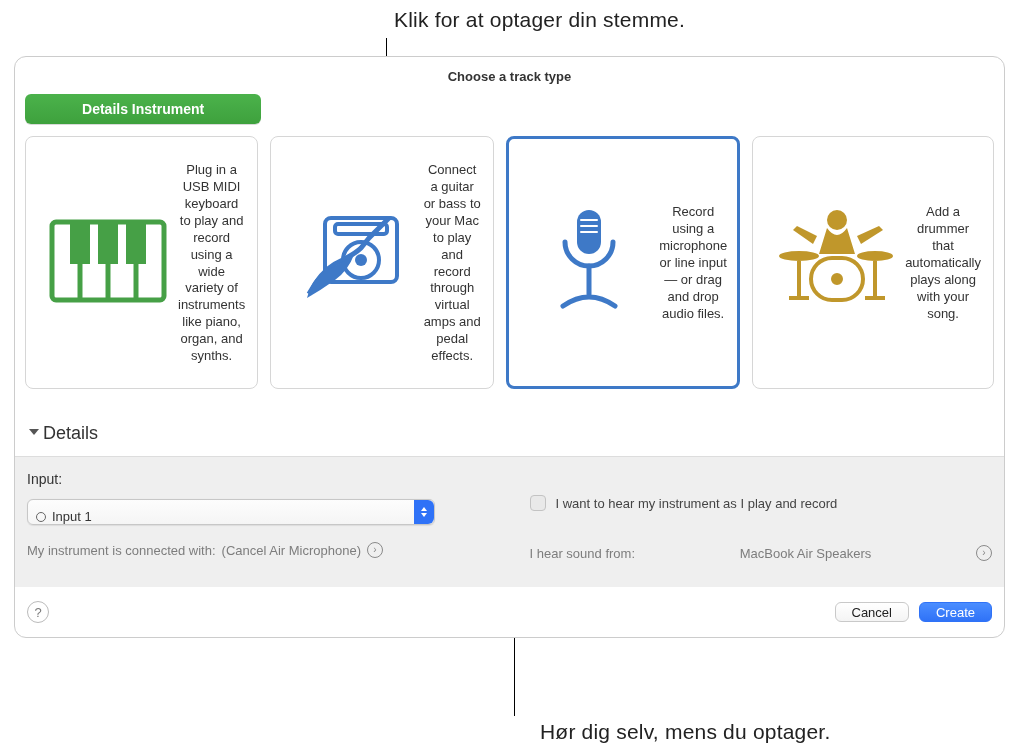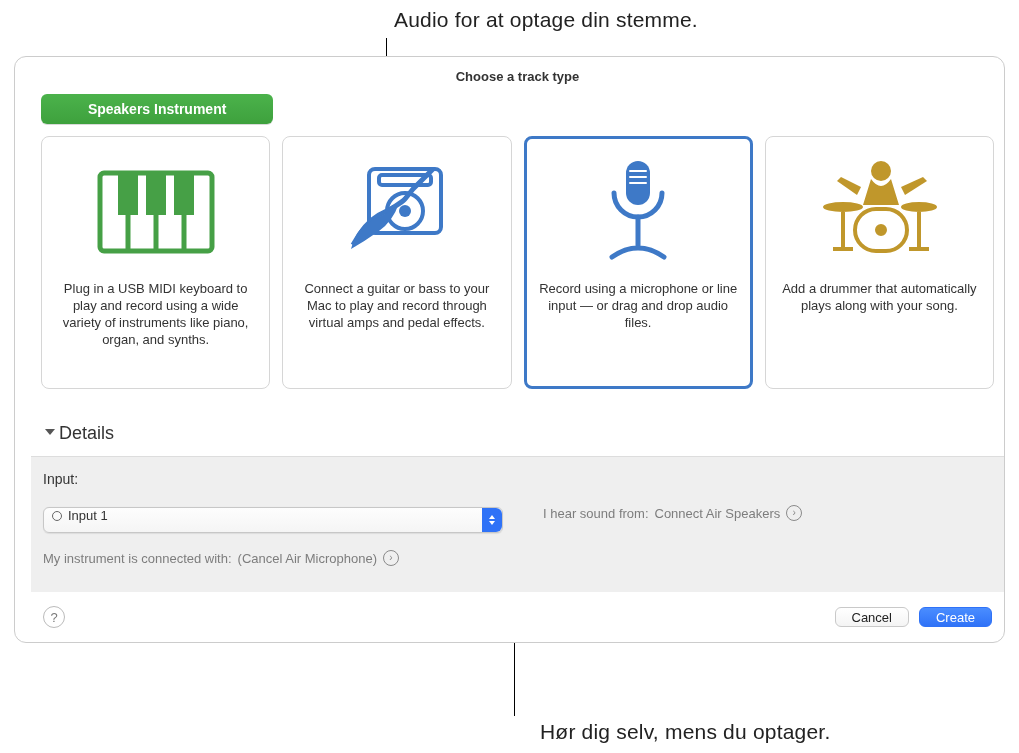--- a/index.html
+++ b/index.html
@@ -31,21 +31,20 @@
 
   .panel {
     position: absolute;
     left: 14px;
     right: 14px;
     top: 56px;
     border: 1px solid #ccc;
     border-radius: 12px;
     background: #fff;
     overflow: hidden;
-    padding-left: 16px;
   }
 
   .panel-inner {
     padding: 12px 10px 0 10px;
   }
   .panel-title {
     text-align: center;
     font-size: 13px;
     font-weight: 600;
     margin-bottom: 10px;
@@ -76,21 +75,20 @@
     display: grid;
     grid-template-columns: repeat(4, 1fr);
     column-gap: 12px;
   }
   .card {
     border: 1px solid #d6d6d6;
     border-radius: 8px;
     height: 253px;
     padding: 12px 12px 10px 12px;
     display: flex;
-    flex-direction: column;
     align-items: center;
     background: #fff;
     cursor: pointer;
   }
   .card.selected {
     border: 3px solid #3e79c7;
     padding: 10px 10px 8px 10px;
   }
   .card-icon {
     width: 140px;
@@ -133,32 +131,32 @@
     background: #efefef;
     border-top: 1px solid #ddd;
     padding: 14px 12px 26px 12px;
     display: grid;
     grid-template-columns: 1fr 1fr;
     column-gap: 40px;
     row-gap: 18px;
     font-size: 13px;
     color: #444;
   }
-  .input-label { font-size: 14px; color: #333; margin-bottom: 20px;}
+  .input-label { font-size: 14px; color: #333; margin-bottom: 12px;}
   .select {
     display: flex;
-    align-items: flex-start;
+    align-items: flex-end;
     background: linear-gradient(180deg,#fdfdfd,#f5f5f5);
     border: 1px solid #c7c7c7;
     border-radius: 6px;
     height: 26px;
     position: relative;
     font-size: 13px;
     color: #333;
-    width: 460px;
+    width: 408px;
     max-width: 100%;
     cursor: pointer;
     box-shadow: 0 0.5px 1px rgba(0,0,0,0.08);
   }
   .select-content {
     display: flex;
     align-items: center;
     gap: 6px;
     padding-left: 8px;
   }
@@ -240,33 +238,33 @@
   }
   .btn.primary {
     background: linear-gradient(180deg,#4a8dff,#2f72f7);
     border-color: #2f72f7;
     color: #fff;
   }
 </style>
 </head>
 <body>
 
-<div class="callout callout-top">Audio for at optage din stemme.</div>
+<div class="callout callout-top">Klik for at optager din stemme.</div>
 <div class="callout-line" style="left: 386px; top: 38px; width: 1px; height: 118px;"></div>
 
 <div class="callout callout-bottom">Hør dig selv, mens du optager.</div>
 <div class="callout-line" style="left: 514px; top: 516px; width: 1px; height: 200px;"></div>
 <div class="callout-line" style="left: 514px; top: 516px; width: 14px; height: 1px;"></div>
 
 <div class="panel">
   <div class="panel-inner">
     <div class="panel-title">Choose a track type</div>
 
     <div class="header-row">
-      <div class="header-pill pill-green">Speakers Instrument</div>
+      <div class="header-pill pill-green">Details Instrument</div>
     </div>
 
     <div class="card-row">
 
       <div class="card">
         <div class="card-icon">
           <svg viewBox="0 0 140 118" width="140" height="118">
             <rect x="14" y="20" width="112" height="78" rx="4" fill="none" stroke="#46a046" stroke-width="5"></rect>
             <line x1="42" y1="22" x2="42" y2="96" stroke="#46a046" stroke-width="5"></line>
             <line x1="70" y1="22" x2="70" y2="96" stroke="#46a046" stroke-width="5"></line>
@@ -359,23 +357,27 @@
         </div>
       </div>
       <div class="muted-line" style="margin-top: 17px;">
         <span>My instrument is connected with: </span>
         <span>(Cancel Air Microphone)</span>
         <span class="circ-arrow">›</span>
       </div>
     </div>
 
     <div>
-      <div class="muted-line" style="margin-top: 34px;">
+      <div class="check-row">
+        <span class="check"></span>
+        <span>I want to hear my instrument as I play and record</span>
+      </div>
+      <div class="muted-line" style="margin-top: 34px; justify-content: space-between;">
         <span>I hear sound from: </span>
-        <span>Connect Air Speakers</span>
+        <span>MacBook Air Speakers</span>
         <span class="circ-arrow">›</span>
       </div>
     </div>
   </div>
 
   <div class="footer">
     <div class="help-circle">?</div>
     <div class="footer-spacer"></div>
     <div class="btn">Cancel</div>
     <div class="btn primary">Create</div>

